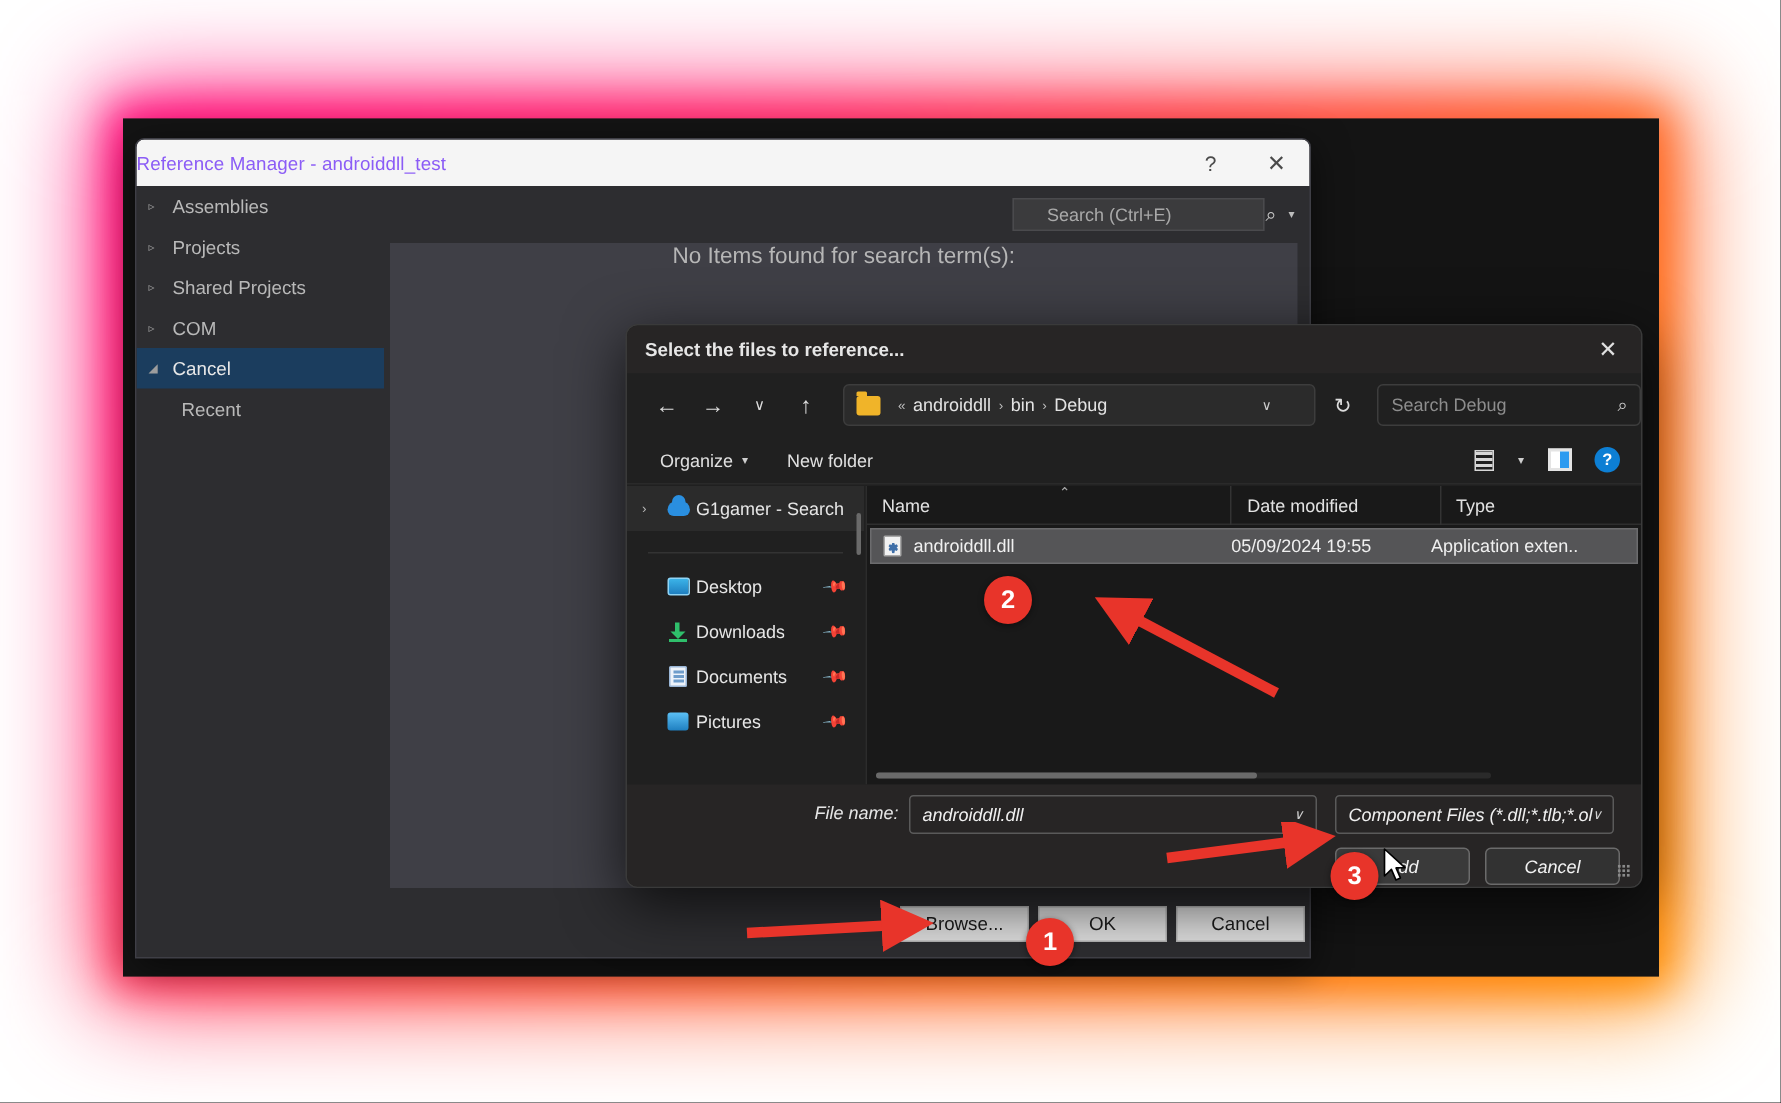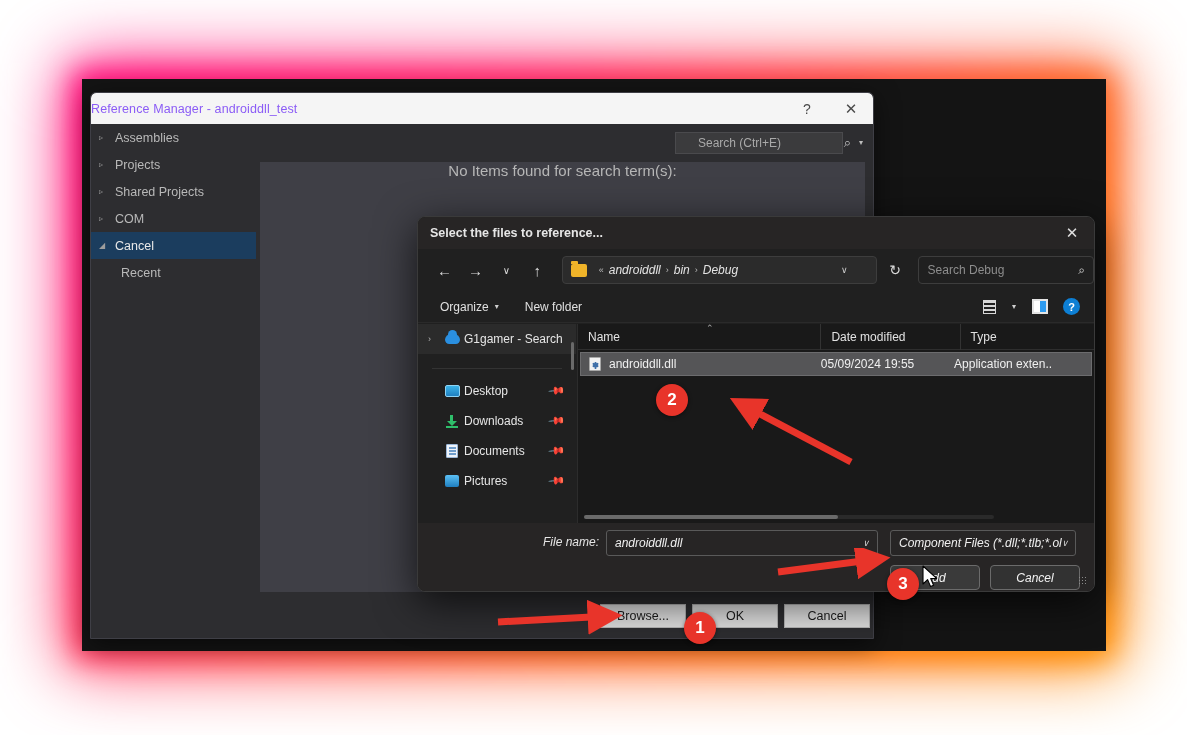--- a/index.html
+++ b/index.html
@@ -198,21 +198,21 @@
     position: relative;
   }
   #pk-folder-ico {
     width: 16px; height: 13px; margin-right: 7px; margin-left: 2px;
     background: #f0b429; border-radius: 2px; position: relative;
   }
   #pk-folder-ico:before {
     content: ""; position: absolute; left: 0; top: -3px;
     width: 7px; height: 3px; background: #f0b429; border-radius: 1px 1px 0 0;
   }
-  .crumb-seg { font-size: 12px; color: #e3e3e3; font-style: italic; }
+  .crumb-seg { font-size: 12px; color: #e3e3e3; }
   .crumb-sep { font-size: 9px; color: #bdbdbd; margin: 0 5px; }
   #pk-crumb-chev {
     position: absolute; right: 28px; color: #cfcfcf; font-size: 9px;
   }
   #pk-refresh {
     width: 28px; height: 28px; margin-left: 6px;
     display: flex; align-items: center; justify-content: center;
     color: #dcdcdc; font-size: 14px;
   }
   #pk-search {

